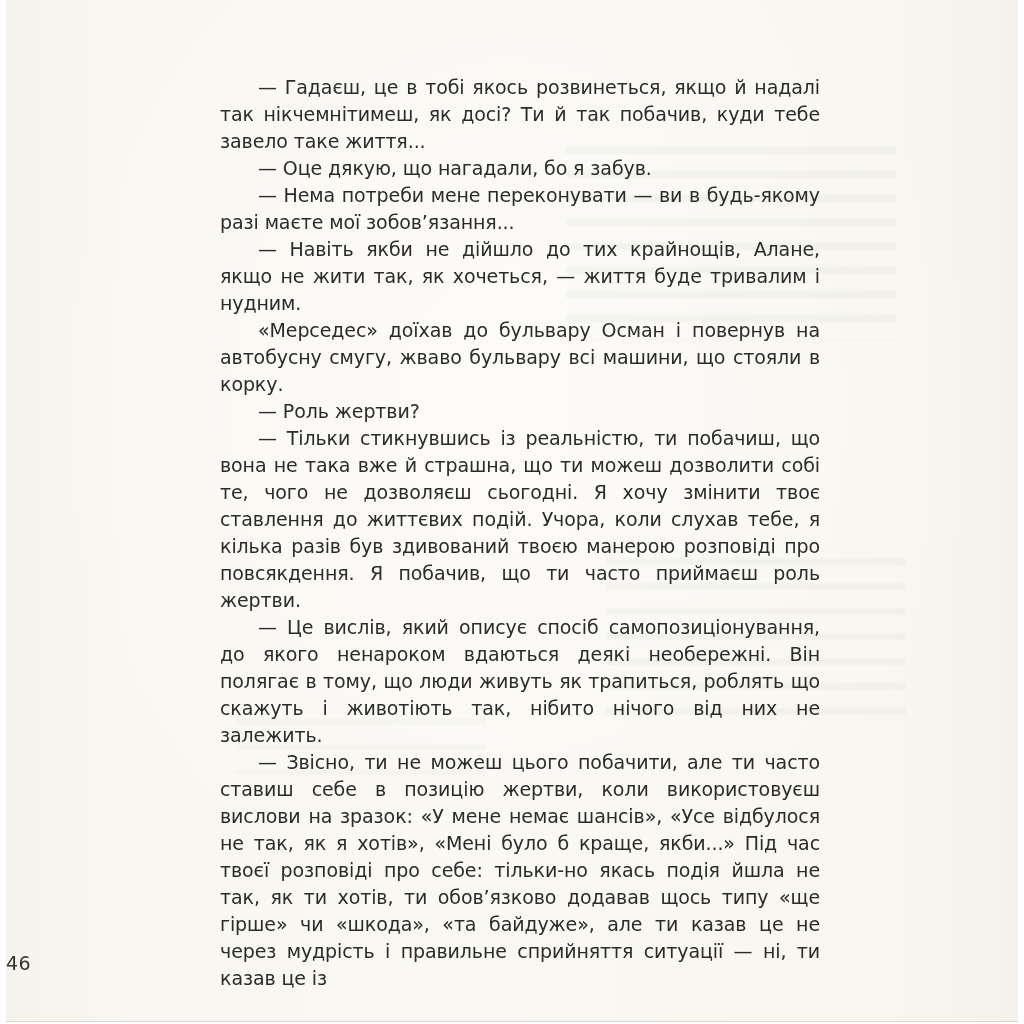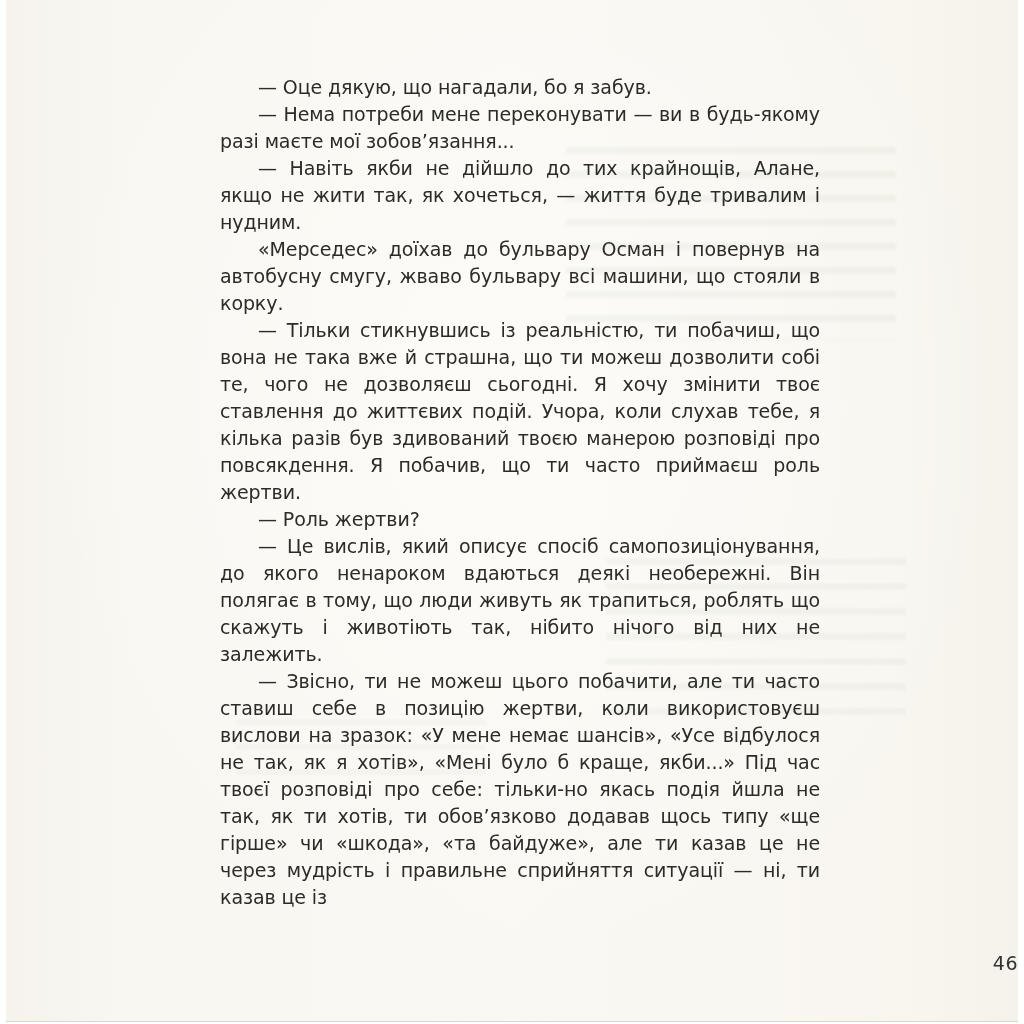--- a/index.html
+++ b/index.html
@@ -80,41 +80,42 @@
     margin: 0;
     padding: 0;
     text-indent: 38px;
   }
 
   .page-number {
     position: absolute;
     left: 0;
     right: 0;
     top: 952px;
-    text-align: right;
+    text-align: left;
     color: #33332f;
     font-size: 19px;
     letter-spacing: 0.5px;
   }
 </style>
 </head>
 <body>
 
 <div class="scan-frame">
   <div class="book-page">
     <div class="show-through st-a"></div>
     <div class="show-through st-b"></div>
     <div class="show-through st-c"></div>
 
     <div class="text-block">
+        <p class="para">— Гадаєш, це в тобі якось розвинеться, якщо й надалі так нікчемнітимеш, як досі? Ти й так побачив, куди тебе завело таке життя...</p>
         <p class="para">— Оце дякую, що нагадали, бо я забув.</p>
         <p class="para">— Нема потреби мене переконувати — ви в будь-якому разі маєте мої зобов’язання...</p>
         <p class="para">— Навіть якби не дійшло до тих крайнощів, Алане, якщо не жити так, як хочеться, — життя буде тривалим і нудним.</p>
         <p class="para">«Мерседес» доїхав до бульвару Осман і повернув на автобусну смугу, жваво бульвару всі машини, що стояли в корку.</p>
+        <p class="para">— Роль жертви?</p>
         <p class="para">— Тільки стикнувшись із реальністю, ти побачиш, що вона не така вже й страшна, що ти можеш дозволити собі те, чого не дозволяєш сьогодні. Я хочу змінити твоє ставлення до життєвих подій. Учора, коли слухав тебе, я кілька разів був здивований твоєю манерою розповіді про повсякдення. Я побачив, що ти часто приймаєш роль жертви.</p>
-        <p class="para">— Роль жертви?</p>
         <p class="para">— Це вислів, який описує спосіб самопозиціонування, до якого ненароком вдаються деякі необережні. Він полягає в тому, що люди живуть як трапиться, роблять що скажуть і животіють так, нібито нічого від них не залежить.</p>
         <p class="para">— Звісно, ти не можеш цього побачити, але ти часто ставиш себе в позицію жертви, коли використовуєш вислови на зразок: «У мене немає шансів», «Усе відбулося не так, як я хотів», «Мені було б краще, якби...» Під час твоєї розповіді про себе: тільки-но якась подія йшла не так, як ти хотів, ти обов’язково додавав щось типу «ще гірше» чи «шкода», «та байдуже», але ти казав це не через мудрість і правильне сприйняття ситуації — ні, ти казав це із</p>
       </div>
 
     <div class="page-number">46</div>
   </div>
 </div>
 
 </body></html>

